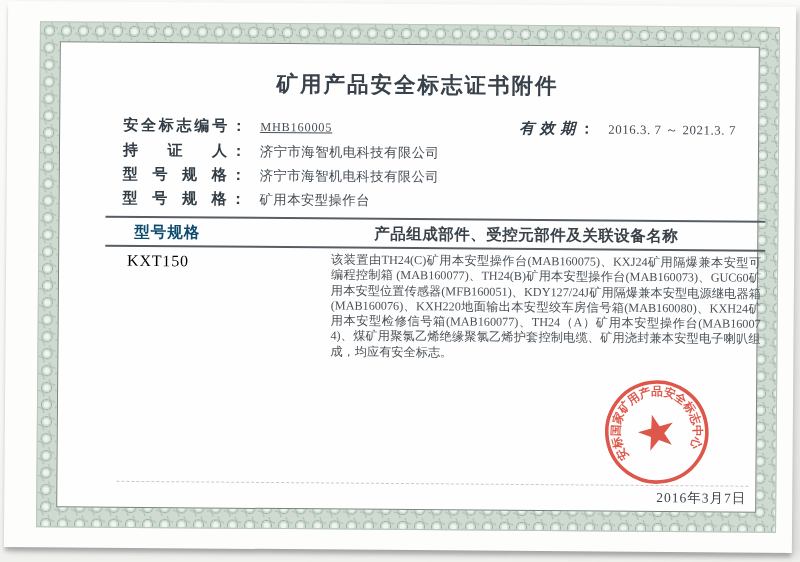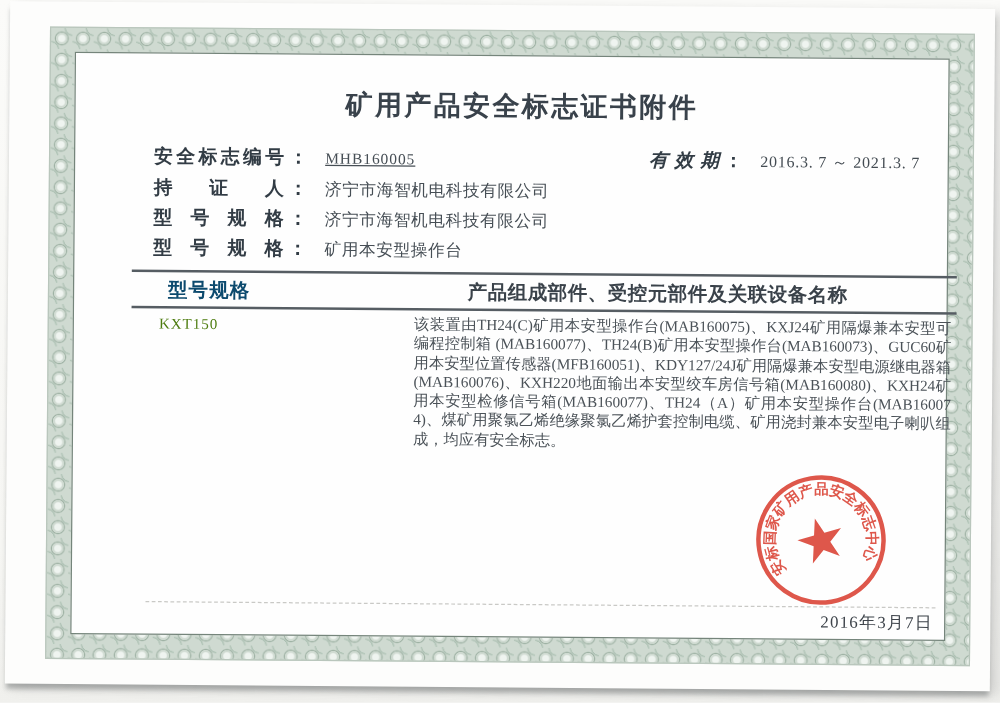--- a/index.html
+++ b/index.html
@@ -58,21 +58,21 @@
   .rule2{top:243px;}
   .th-model{
     position:absolute;left:128px;top:220px;font-size:15.5px;font-weight:600;color:#0c4a6e;
     letter-spacing:1px;
   }
   .th-comp{
     position:absolute;left:300px;top:220px;width:440px;text-align:center;
     font-size:15.5px;font-weight:600;color:#3a424a;letter-spacing:0.5px;
   }
   .model-cell{
-    position:absolute;left:121px;top:250px;font-size:12px;color:#4d7c0f;letter-spacing:0.8px;
+    position:absolute;left:121px;top:250px;font-size:16px;color:#000000;letter-spacing:0.8px;
   }
   .desc-cell{
     position:absolute;left:325px;top:249px;width:430px;
     font-size:12.2px;line-height:15.3px;color:#4b5258;
     text-align:justify;word-break:break-all;
   }
   .dashed{
     position:absolute;left:112px;top:479px;width:632px;height:0;
     border-top:1px dashed #c9c9c6;
   }

